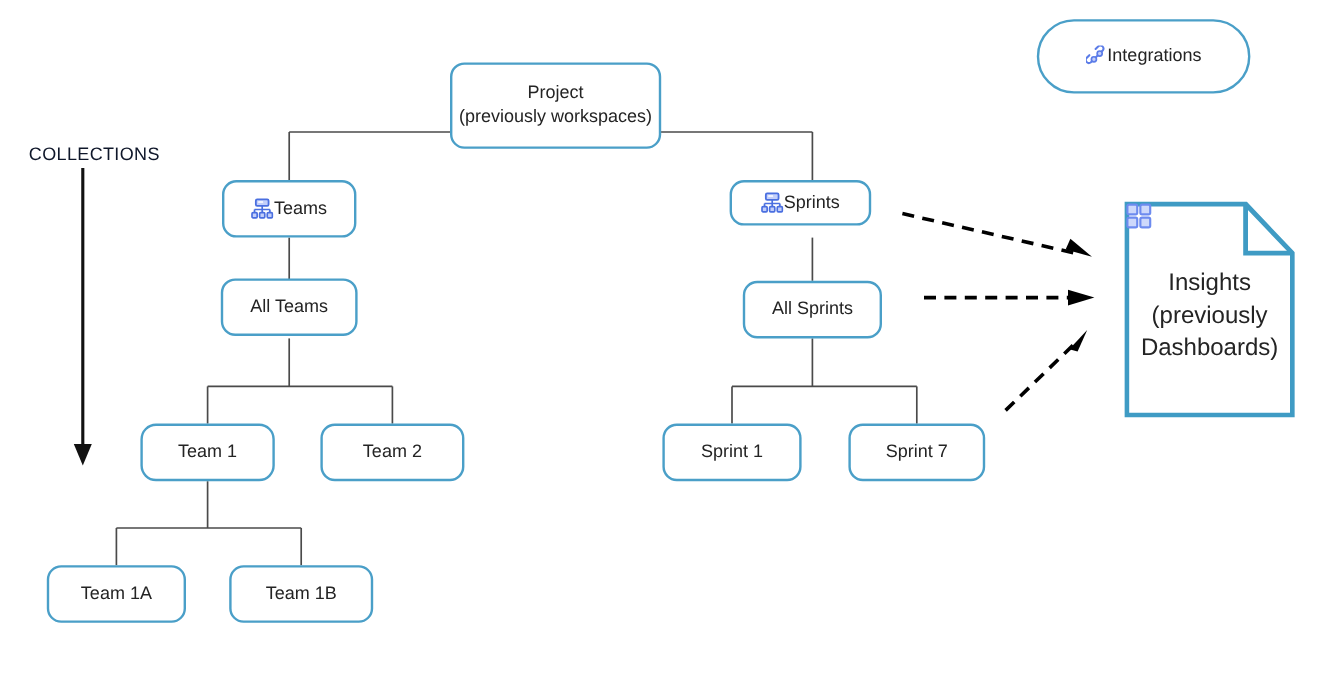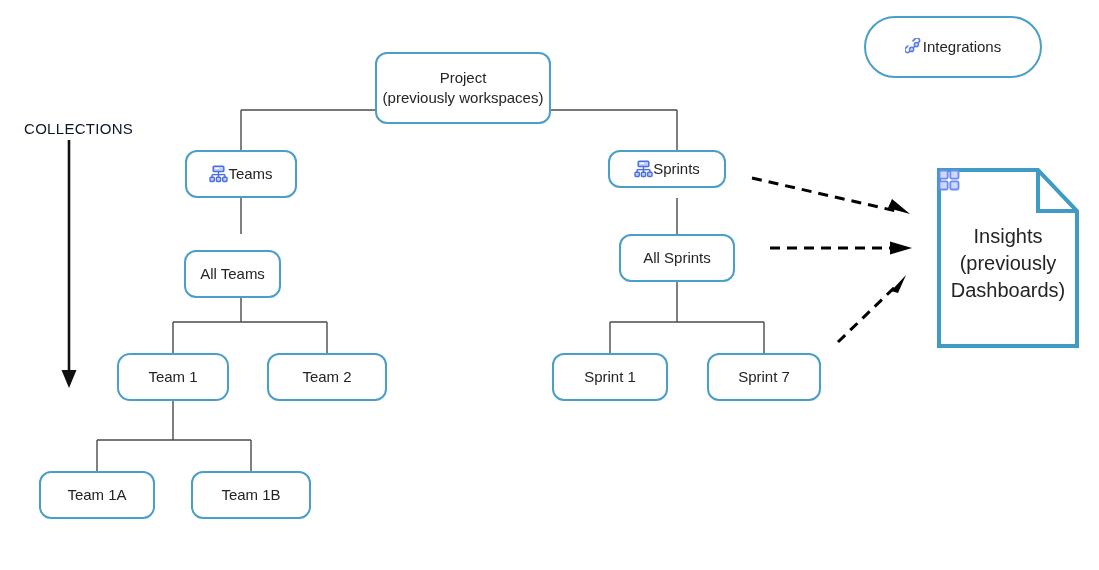--- a/index.html
+++ b/index.html
@@ -198,21 +198,21 @@
           <path d="M15.9,9.6 L15.9,12.1"></path>
         </g>
         <rect x="1" y="12.2" width="4.3" height="4.3" rx="0.9" fill="#c3cffa" stroke="#4a6fe0" stroke-width="1.4"></rect>
         <rect x="7.35" y="12.2" width="4.3" height="4.3" rx="0.9" fill="#c3cffa" stroke="#4a6fe0" stroke-width="1.4"></rect>
         <rect x="13.7" y="12.2" width="4.3" height="4.3" rx="0.9" fill="#c3cffa" stroke="#4a6fe0" stroke-width="1.4"></rect>
       </svg>
     </span>
     <span class="label">Sprints</span>
   </div>
 
-  <div class="node" style="left:184px; top:250px; width:97px; height:48px;">
+  <div class="node" style="left:184px; top:232px; width:114px; height:48px;">
     <span class="label">All Teams</span>
   </div>
 
   <div class="node" style="left:619px; top:234px; width:116px; height:48px;">
     <span class="label">All Sprints</span>
   </div>
 
   <div class="node" style="left:117px; top:353px; width:112px; height:48px;border-radius:13px;">
     <span class="label">Team 1</span>
   </div>

